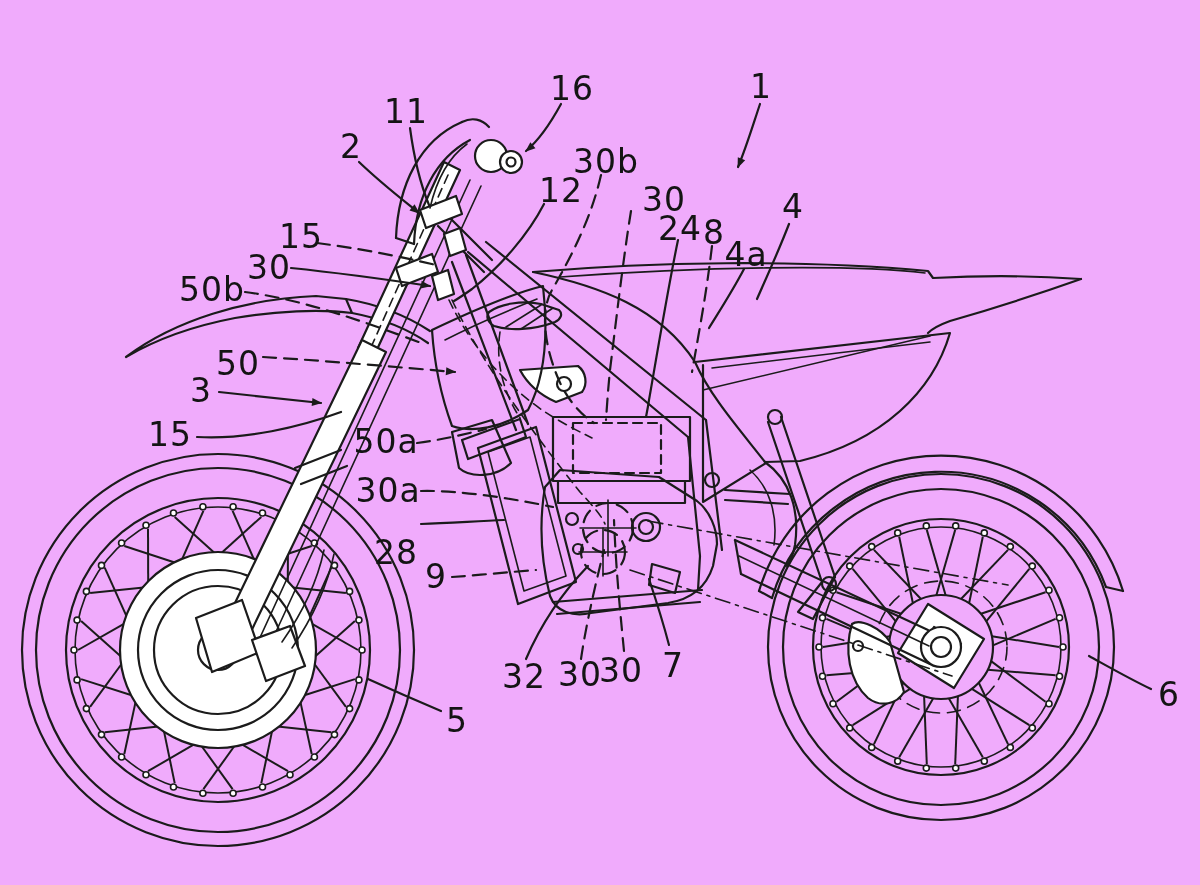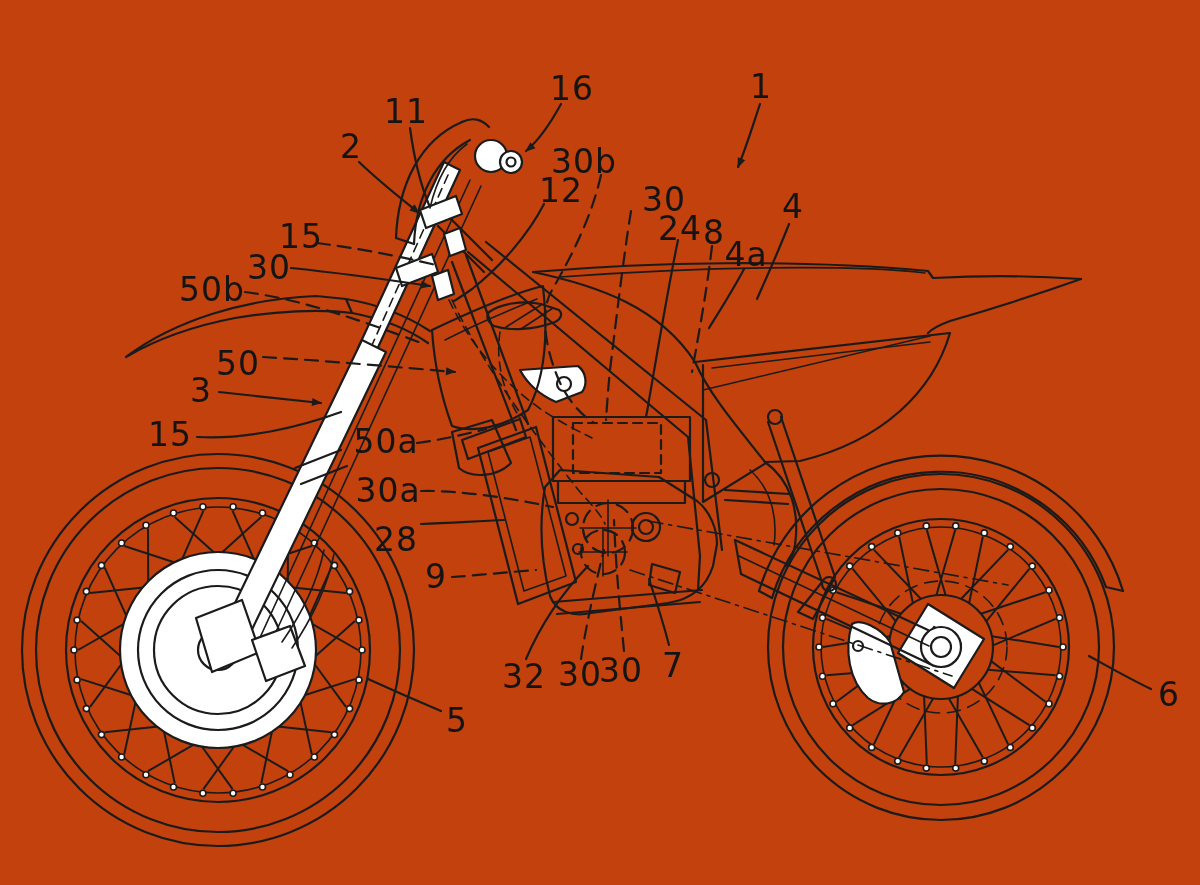--- a/index.html
+++ b/index.html
@@ -1,16 +1,16 @@
 <!DOCTYPE html>
 <html><head>
 <meta charset="utf-8">
 <style>
   html,body{margin:0;padding:0;background:#ffffff;}
-  .stage{position:relative;width:1200px;height:885px;background:#c2410c;overflow:hidden;
+  .stage{position:relative;width:1200px;height:885px;background:#f0abfc;overflow:hidden;
          font-family:"DejaVu Sans",sans-serif;}
   svg{position:absolute;left:0;top:0;}
   svg *{vector-effect:none;}
   .ln{stroke:#1b1b1b;stroke-width:2.2;fill:none;stroke-linecap:round;stroke-linejoin:round;}
   .thin{stroke-width:1.6;}
   .dash{stroke-dasharray:13 8;}
   .dashfine{stroke-dasharray:9 6;}
   .dashdot{stroke-dasharray:15 6 3 6;}
   .fillw{fill:#ffffff;}
   g[data-spokes] line{stroke:#1b1b1b;stroke-width:2;}
@@ -321,36 +321,36 @@
     <path class="ln" d="M669,645 C663,622 656,600 649,579"></path>
     <path class="ln" d="M441,711 C415,700 390,689 368,679"></path>
     <path class="ln" d="M1151,689 C1130,679 1109,667 1089,656"></path>
   </g>
 </svg>
 
   <span class="ref-label" style="left:572px;top:88px">16</span>
   <span class="ref-label" style="left:406px;top:111px">11</span>
   <span class="ref-label" style="left:351px;top:146px">2</span>
   <span class="ref-label" style="left:761px;top:86px">1</span>
-  <span class="ref-label" style="left:584px;top:161px">30b</span>
+  <span class="ref-label" style="left:606px;top:161px">30b</span>
   <span class="ref-label" style="left:561px;top:190px">12</span>
   <span class="ref-label" style="left:664px;top:199px">30</span>
   <span class="ref-label" style="left:680px;top:228px">24</span>
   <span class="ref-label" style="left:714px;top:232px">8</span>
   <span class="ref-label" style="left:746px;top:254px">4a</span>
   <span class="ref-label" style="left:793px;top:206px">4</span>
   <span class="ref-label" style="left:301px;top:236px">15</span>
   <span class="ref-label" style="left:269px;top:267px">30</span>
   <span class="ref-label" style="left:212px;top:289px">50b</span>
   <span class="ref-label" style="left:238px;top:363px">50</span>
   <span class="ref-label" style="left:201px;top:390px">3</span>
   <span class="ref-label" style="left:170px;top:434px">15</span>
   <span class="ref-label" style="left:386px;top:441px">50a</span>
   <span class="ref-label" style="left:388px;top:490px">30a</span>
-  <span class="ref-label" style="left:396px;top:539px">28</span>
+  <span class="ref-label" style="left:396px;top:552px">28</span>
   <span class="ref-label" style="left:436px;top:576px">9</span>
   <span class="ref-label" style="left:524px;top:676px">32</span>
   <span class="ref-label" style="left:580px;top:674px">30</span>
   <span class="ref-label" style="left:621px;top:670px">30</span>
   <span class="ref-label" style="left:673px;top:665px">7</span>
   <span class="ref-label" style="left:457px;top:720px">5</span>
   <span class="ref-label" style="left:1169px;top:694px">6</span>
 </div>
 
 </body></html>

